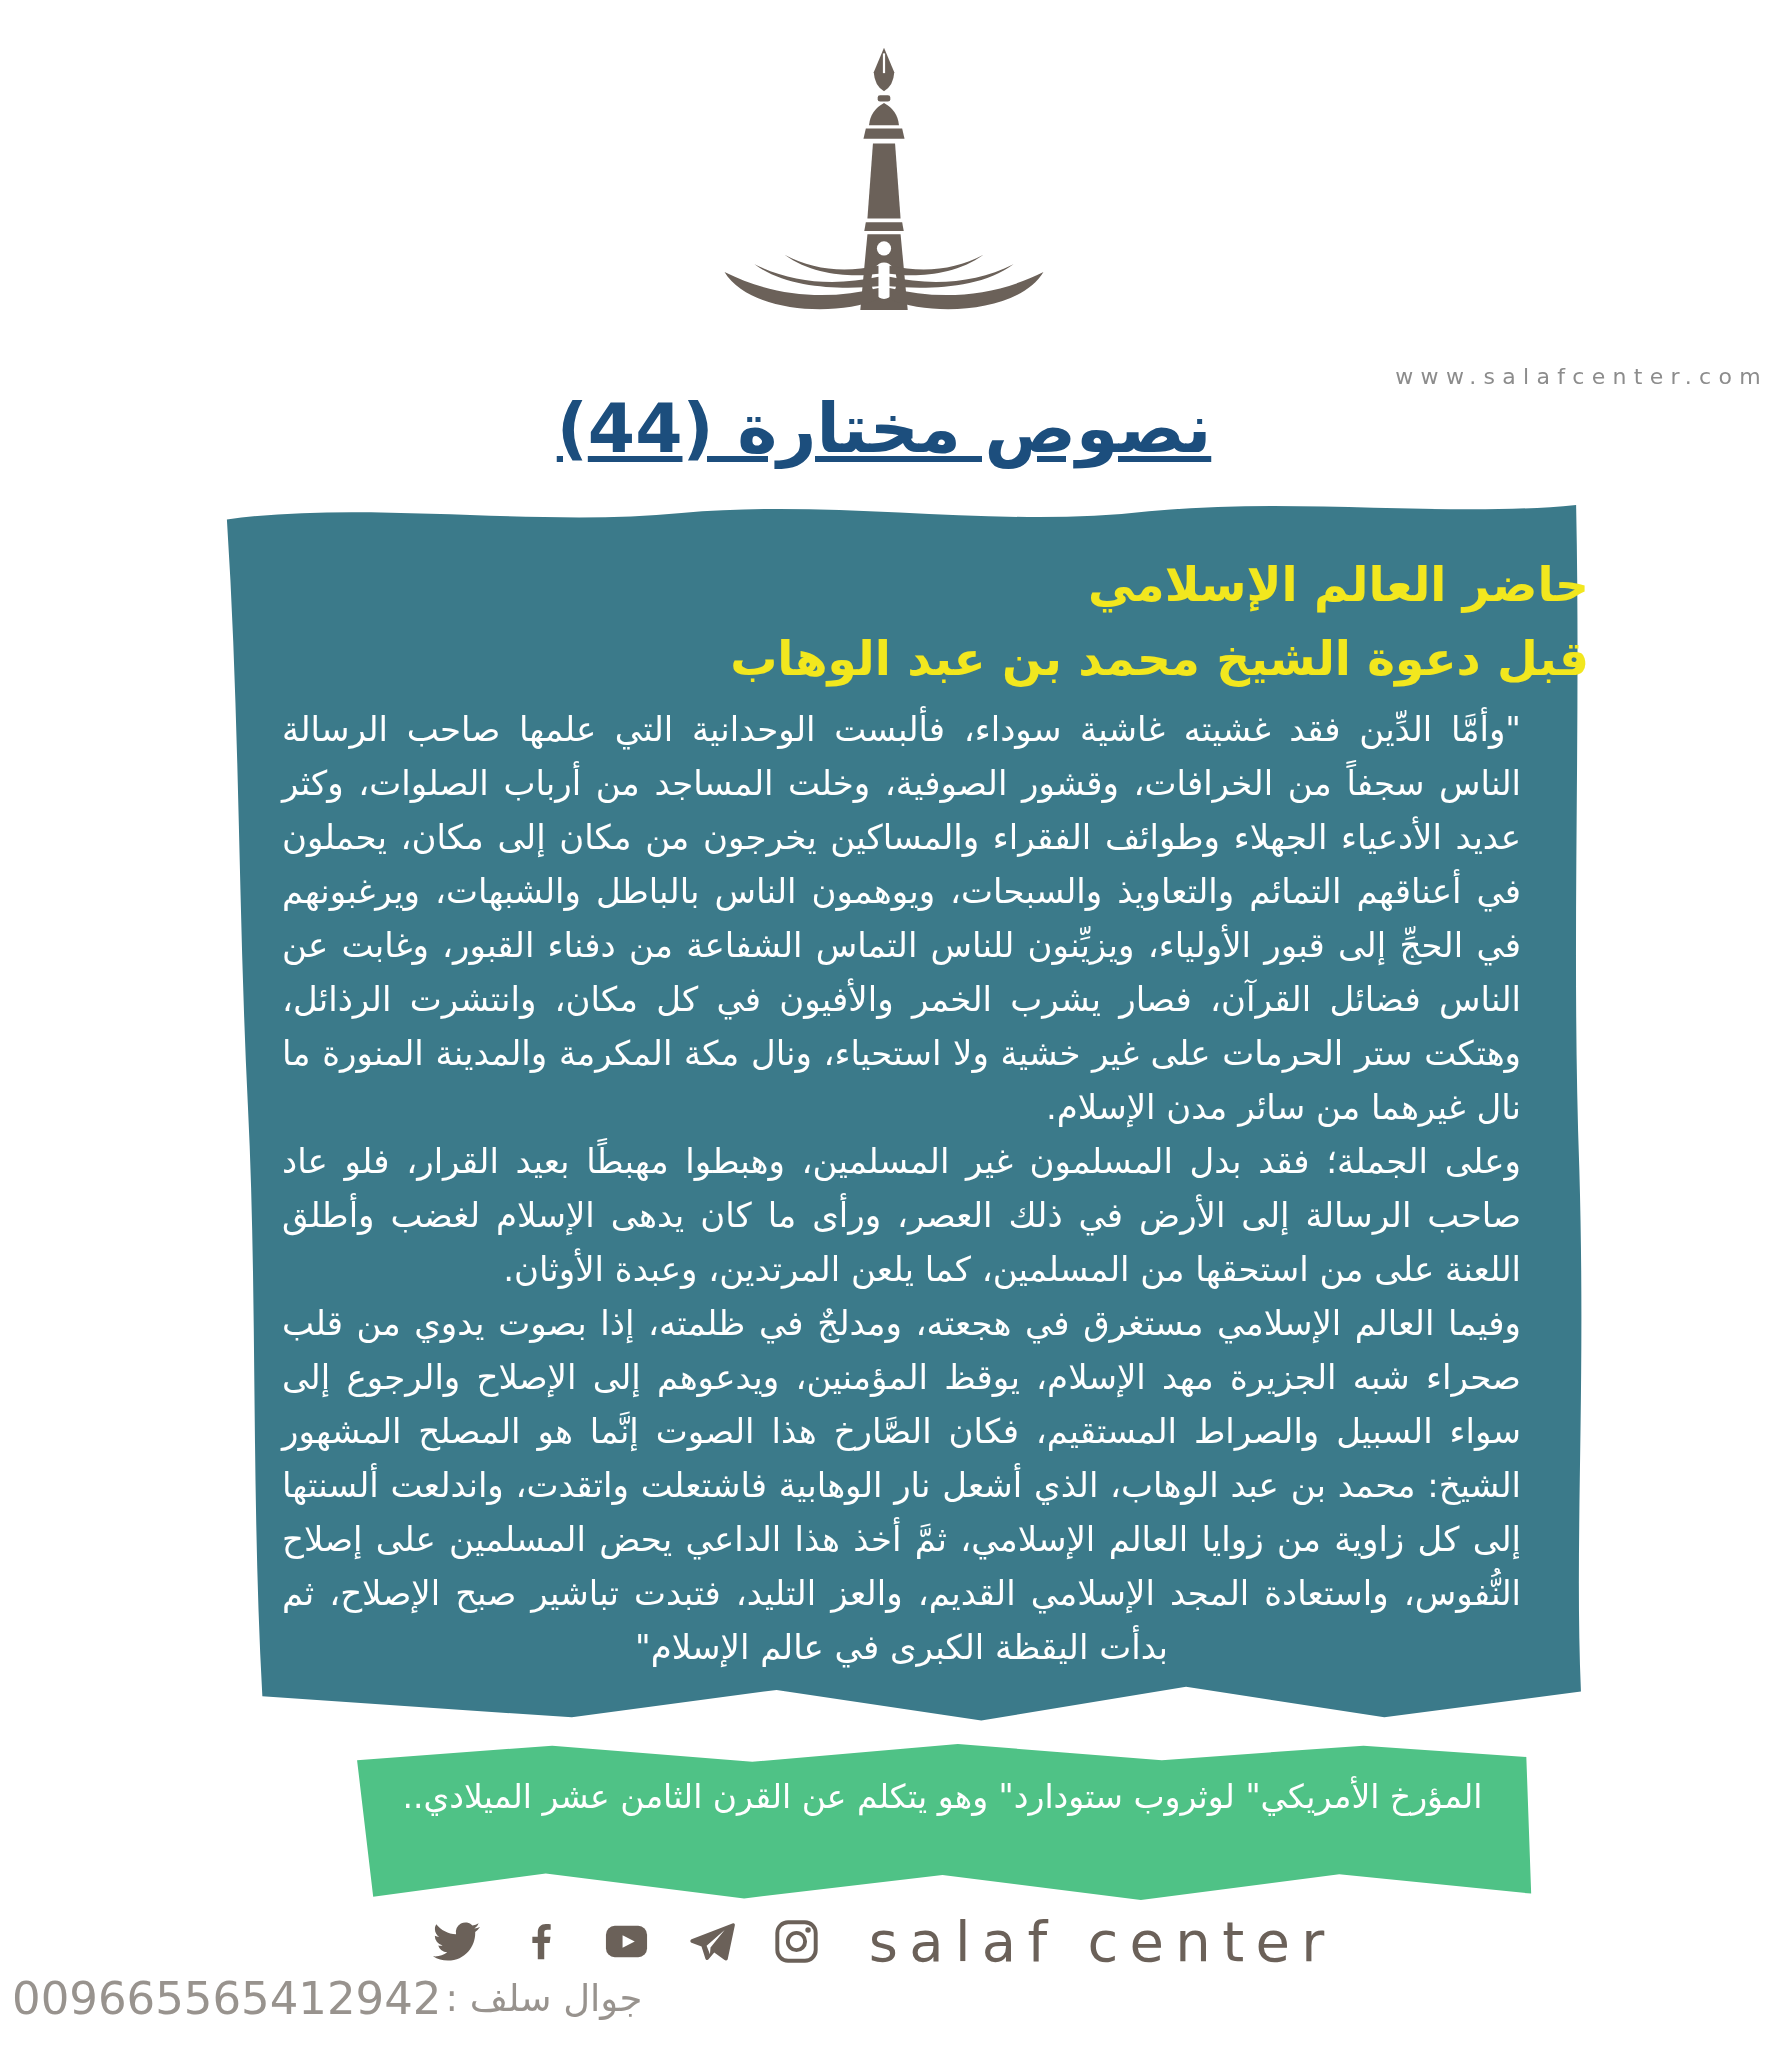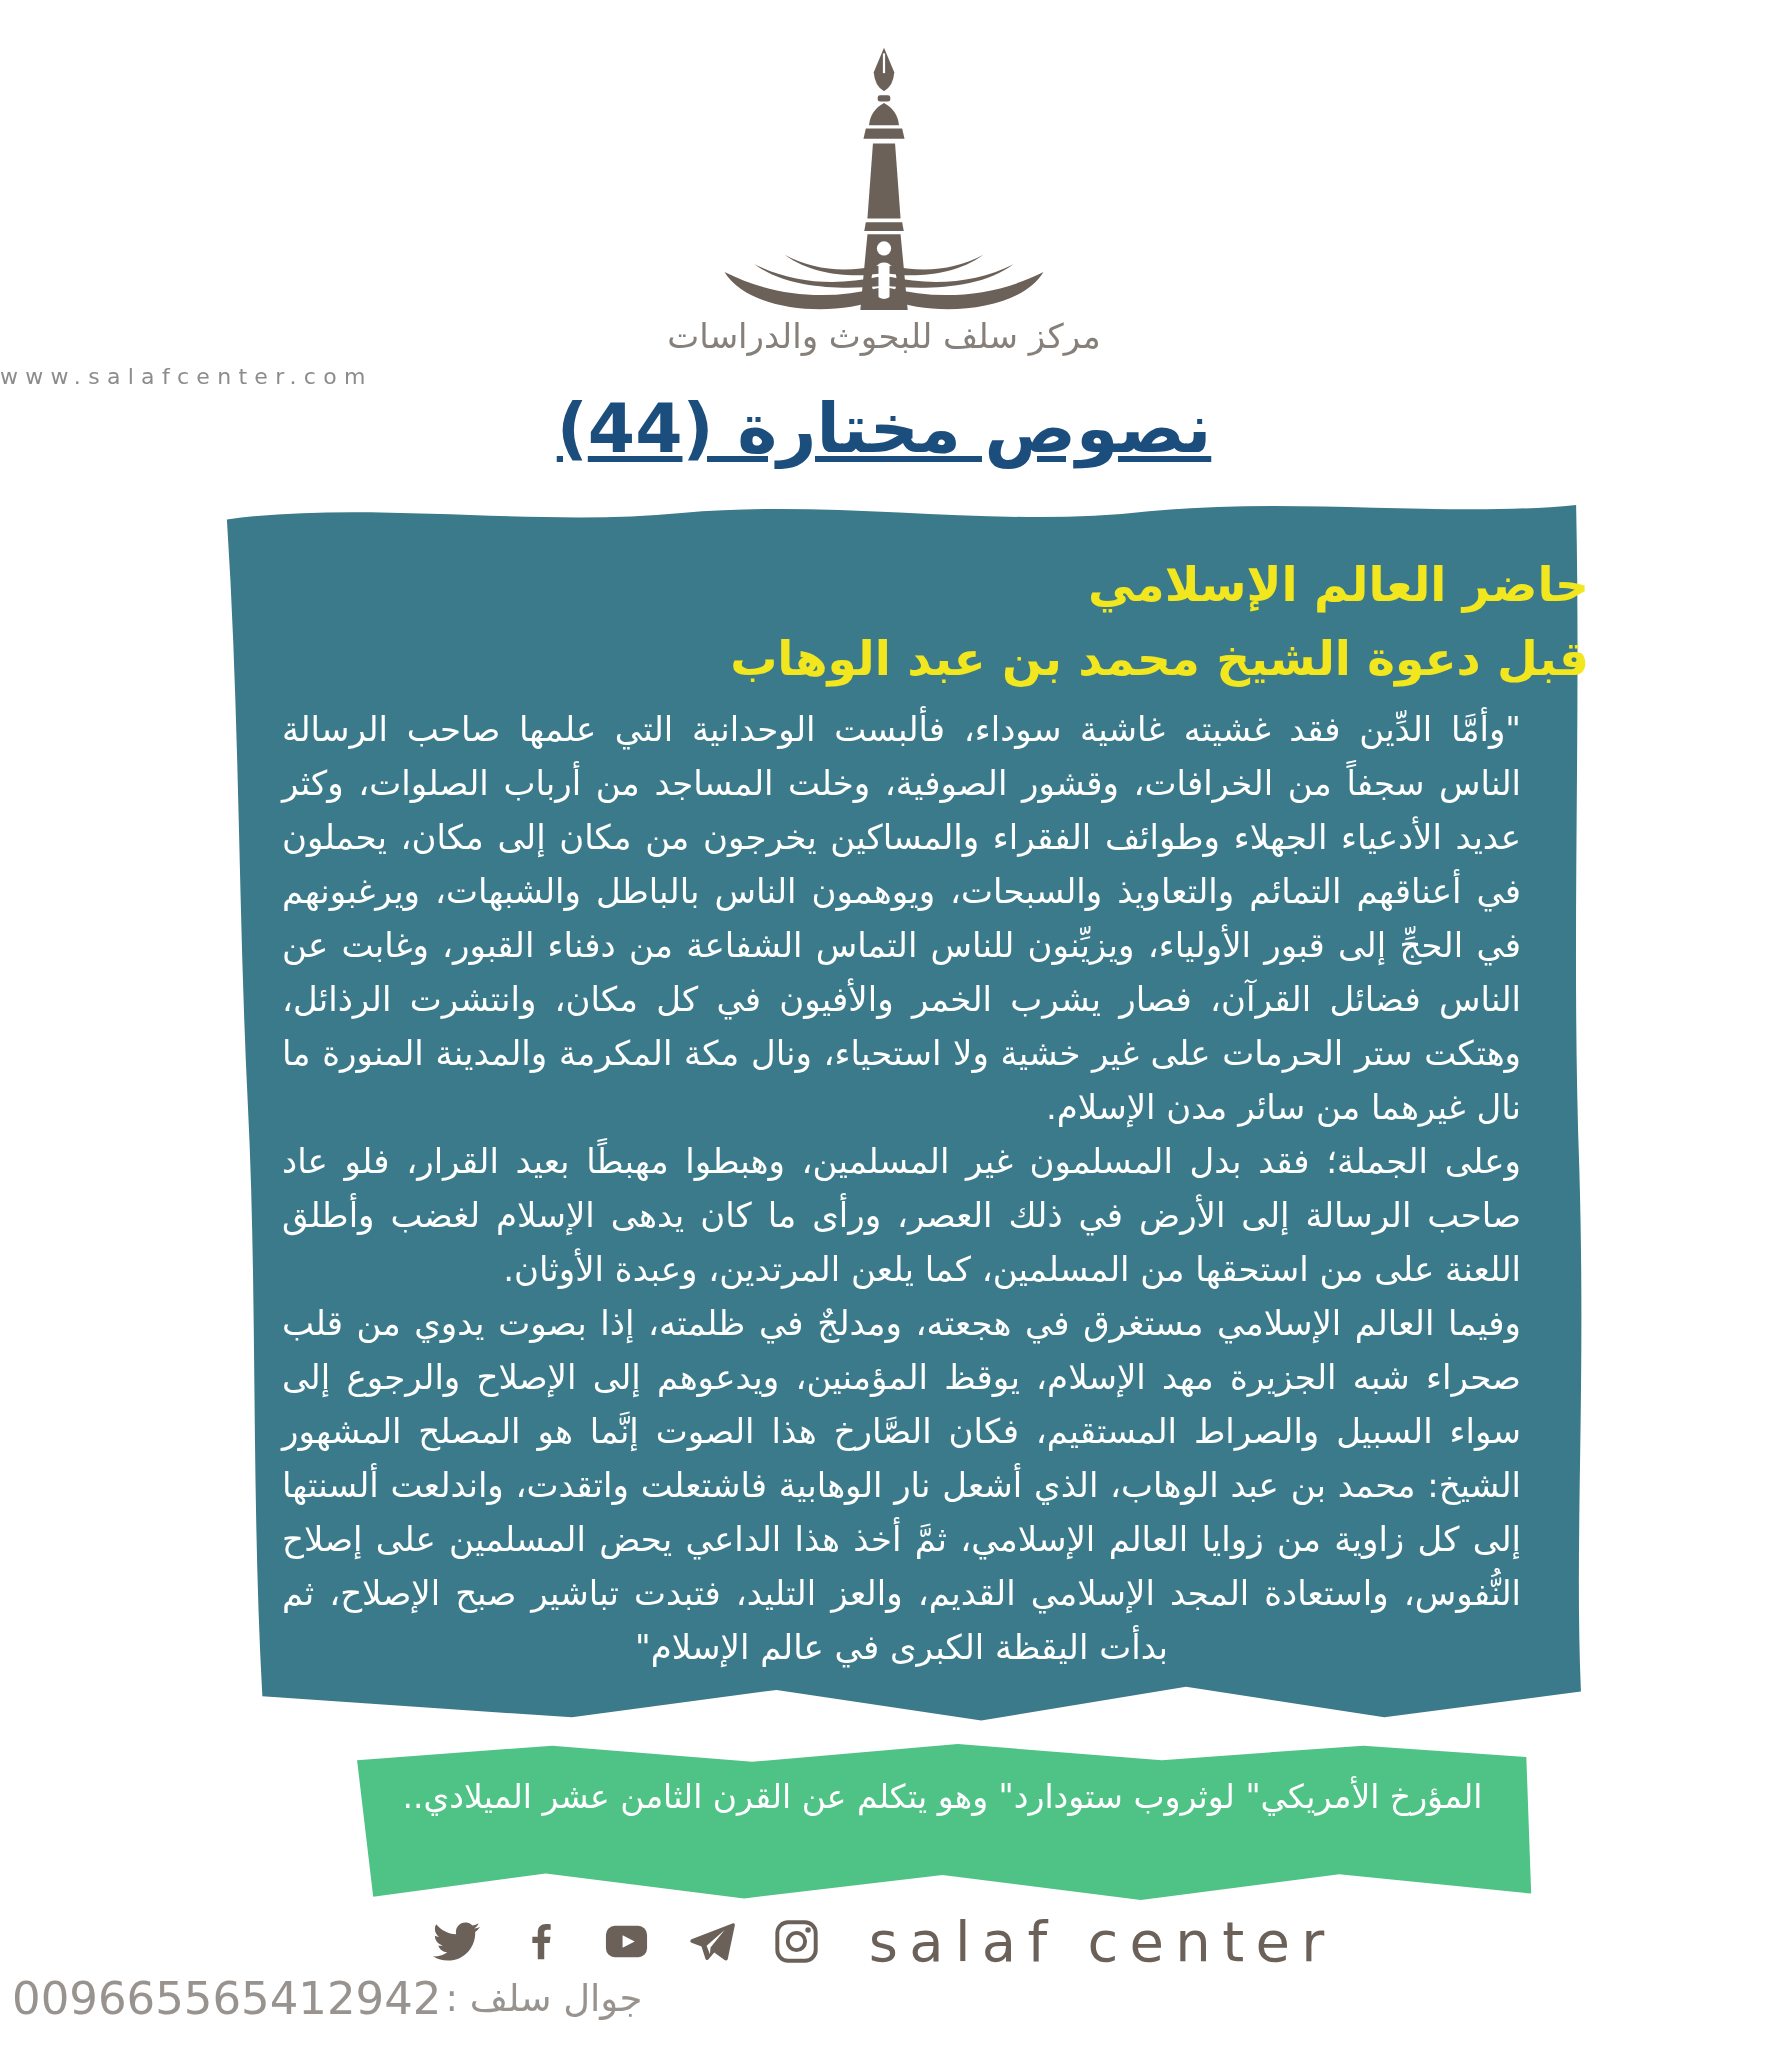--- a/index.html
+++ b/index.html
@@ -5,21 +5,21 @@
   html,body{margin:0;padding:0;background:#ffffff;}
   .page{
     position:relative;width:1768px;height:2064px;background:#fff;overflow:hidden;
     font-family:"DejaVu Sans",sans-serif;
   }
   
   .logo{position:absolute;left:50%;top:45px;transform:translateX(-50%);
         width:379px;height:271px;color:var(--ink);}
   .org-name{position:absolute;top:316px;left:0;width:100%;text-align:center;
         font-size:34px;color:var(--label-gray);direction:rtl;}
-  .website{position:absolute;top:364px;left:0;width:100%;text-align:left;
+  .website{position:absolute;top:364px;left:0;width:100%;text-align:right;
         font-size:22px;letter-spacing:7.3px;color:var(--url-gray);}
   .series-title{position:absolute;top:389px;left:0;width:100%;text-align:center;margin:0;
         font-size:68px;font-weight:bold;color:var(--navy);direction:rtl;text-decoration:underline;}
   
   .quote-box{position:absolute;left:214px;top:492px;width:1375px;height:1235px;}
   .quote-bg{position:absolute;left:0;top:0;width:100%;height:100%;color:var(--teal);}
   .quote-heading{position:absolute;top:56px;left:0;width:100%;text-align:right;
         color:var(--yellow);font-size:47px;font-weight:bold;line-height:74px;direction:rtl;}
   .quote-body{position:absolute;top:210px;left:68px;right:68px;color:#fff;
         font-size:34px;line-height:54px;text-align:justify;direction:rtl;}
@@ -73,21 +73,20 @@
 
         <g transform="matrix(-1,0,0,1,480,0)">
           <path d="M233 306 C 170 322 102 318 38 286 C 68 336 176 344 233 320 Z"></path>
           <path d="M233 292 C 178 304 124 300 76 276 C 118 308 190 308 233 304 Z"></path>
           <path d="M233 278 C 188 287 150 283 114 264 C 152 292 204 292 233 288 Z"></path>
         </g>
       </g>
     </g>
   </svg>
 
-  <div class="org-name">مركز سلف للبحوث والدراسات</div>
   <div class="website">www.salafcenter.com</div>
   <h1 class="series-title">نصوص مختارة (44)</h1>
 
   <section class="quote-box">
     <svg class="quote-bg" viewBox="0 0 1706 1532" preserveAspectRatio="none" aria-hidden="true">
       <path fill="currentColor" d="M16 34
         C 190 10 400 44 580 26 C 780 8 970 46 1160 24 C 1340 6 1530 32 1690 16
         C 1696 300 1684 560 1694 840 C 1702 1120 1688 1300 1696 1488
         L 1452 1520 L 1206 1482 L 952 1524 L 698 1486 L 444 1520 L 60 1494
         C 46 1240 54 1000 42 760 C 30 520 32 280 16 34 Z"></path>

